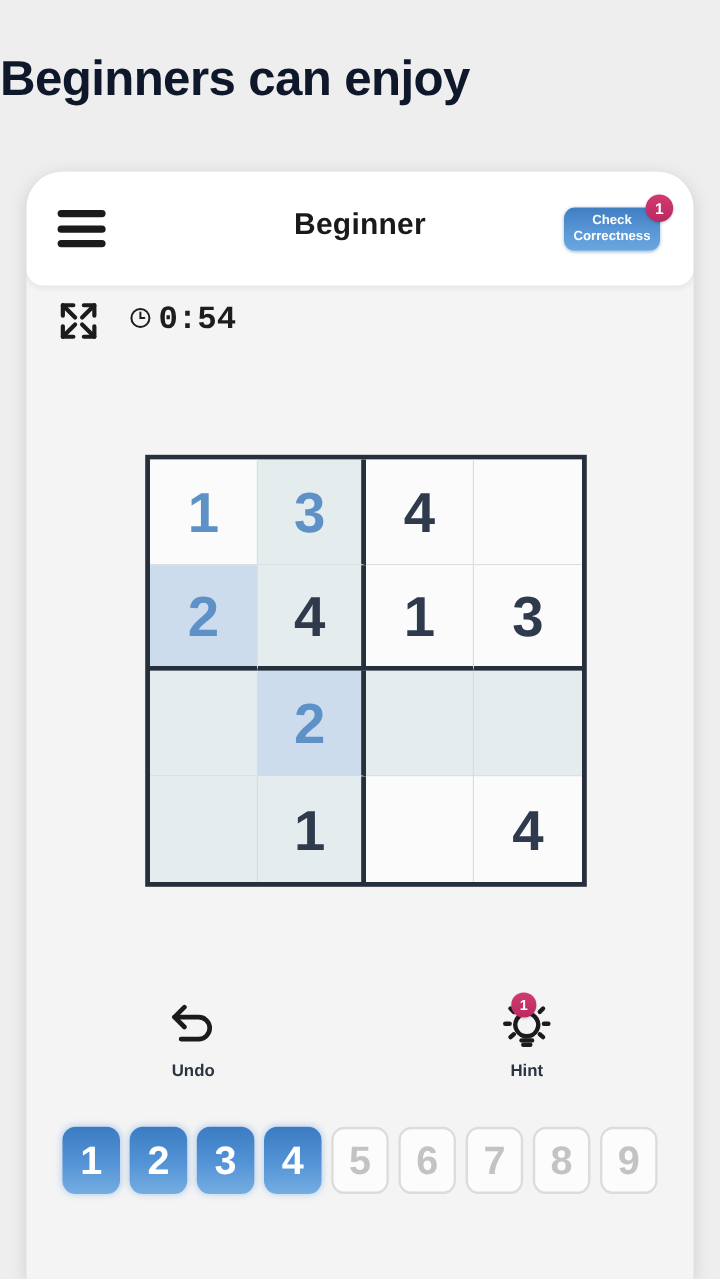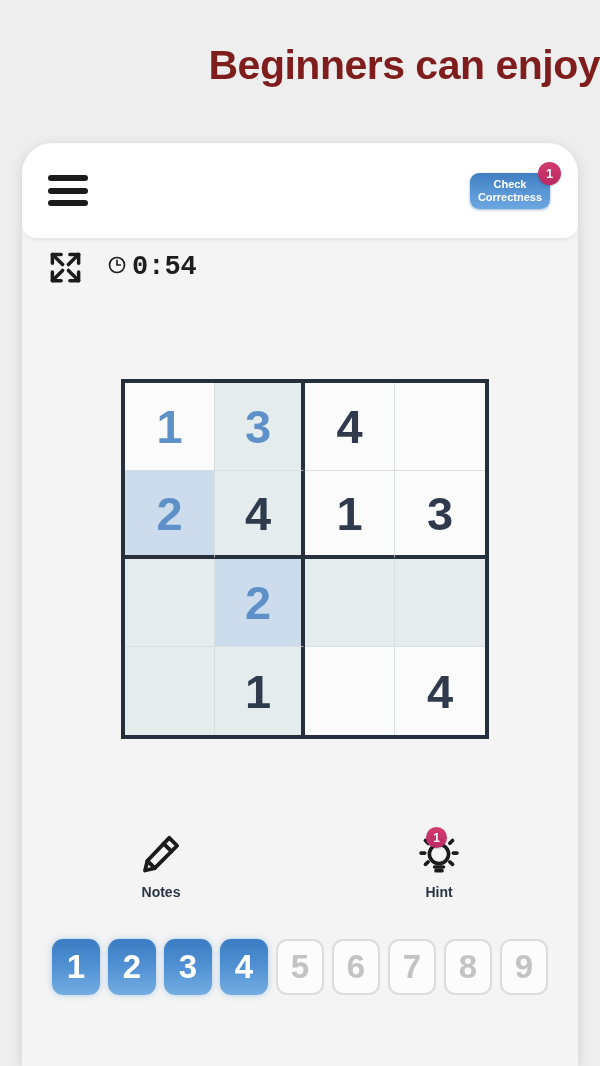--- a/index.html
+++ b/index.html
@@ -5,23 +5,23 @@
   html,body{margin:0;padding:0;}
   body{
     width:600px;height:1066px;overflow:hidden;
     background:#eeeeee;
     font-family:"Liberation Sans", sans-serif;
     position:relative;
   }
   
   .promo{
     position:absolute;left:0;top:42px;width:600px;
-    text-align:right;
+    text-align:left;
     font-size:41px;font-weight:bold;letter-spacing:-0.5px;
-    color:#7f1d1d;
+    color:#0f172a;
   }
   
   .phone{
     position:absolute;left:22px;top:143px;
     width:556px;height:923px;
     background:#f4f4f4;
     border-radius:30px 30px 0 0;
     box-shadow:0 3px 14px rgba(0,0,0,0.13);
     overflow:hidden;
   }
@@ -135,20 +135,21 @@
 <div class="promo">Beginners can enjoy</div>
 
 <div class="phone">
 
   <div class="appbar">
     <div class="hamburger">
       <i></i>
       <i></i>
       <i></i>
     </div>
+    <div class="app-title">Beginner</div>
     <div class="check-btn">
       <span style="display:block">
         <span>Check</span><br>
         <span>Correctness</span>
       </span>
       <span class="badge">1</span>
     </div>
   </div>
 
   <div class="statusrow">
@@ -221,32 +222,31 @@
       <div class="cell r3">
         <span></span>
       </div>
       <div class="cell c3 r3">
         <span>4</span>
       </div>
     </div>
 
   <div class="tools">
 
-
-
     <div class="tool">
       <div class="tool-ico">
         <svg width="44" height="44" viewBox="0 0 24 24" fill="none" stroke="#1b1b1b" stroke-width="2.1" stroke-linecap="round" stroke-linejoin="round">
-          <path d="M16.5 3.2 L20.8 7.5 L8.6 19.7 L3.3 21 L4.6 15.7 Z"></path>
-          <path d="M4.6 15.7 L8.6 19.7"></path>
-          <path d="M13.4 6.3 L17.7 10.6"></path>
+          <polyline points="8,4 3.5,8.5 8,13"></polyline>
+          <path d="M3.5 8.5 H14.5 a5 5 0 0 1 0 10 H6.5"></path>
         </svg>
       </div>
-      <div class="tool-label">Notes</div>
-    </div>
+      <div class="tool-label">Undo</div>
+    </div>
+
+
 
     <div class="tool">
       <div class="tool-ico">
         <svg width="44" height="44" viewBox="0 0 24 24" fill="none" stroke="#1b1b1b" stroke-width="2" stroke-linecap="round" stroke-linejoin="round">
           <path d="M12 17.2 a5.2 5.2 0 1 0 -0.02 0 Z"></path>
           <line x1="9.6" y1="19.1" x2="14.4" y2="19.1"></line>
           <line x1="10.4" y1="21.1" x2="13.6" y2="21.1"></line>
           <line x1="12" y1="1.6" x2="12" y2="3.6"></line>
           <line x1="4.6" y1="4.6" x2="6.1" y2="6.1"></line>
           <line x1="19.4" y1="4.6" x2="17.9" y2="6.1"></line>

